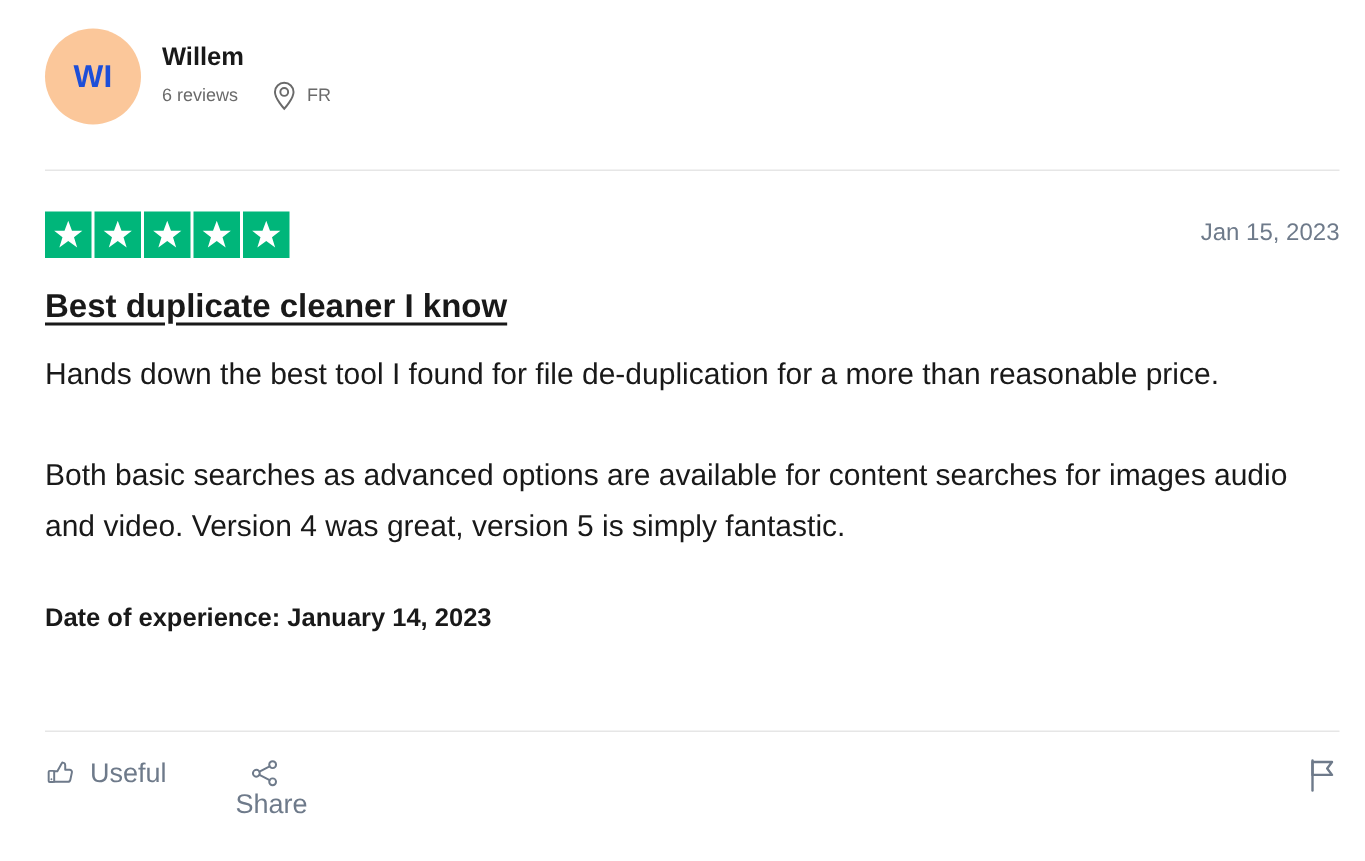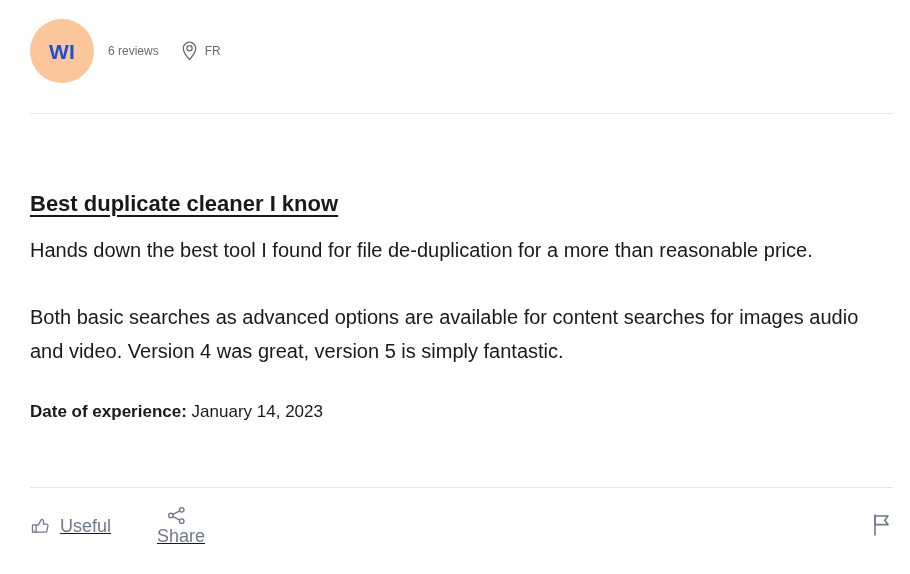--- a/index.html
+++ b/index.html
@@ -158,33 +158,32 @@
   .date-of-experience {
     font-size: 17px;
     line-height: 1.4;
     color: #191919;
     margin-top: 31px;
   }
   .doe-label {
     font-weight: 700;
   }
   .doe-value {
-    font-weight: 400;
+    font-weight: 700;
   }
 
   
   .actions {
     position: absolute;
     left: 30px;
     top: 505px;
     width: 863px;
     display: flex;
-    align-items: center;
+    align-items: flex-start;
     height: 42px;
-    text-decoration: underline;
   }
   .action-btn {
     display: flex;
     align-items: center;
     font-size: 18px;
     color: #6e7a8a;
     cursor: pointer;
     background: none;
     border: none;
     padding: 0;
@@ -211,37 +210,68 @@
 </head>
 <body>
 
 <div class="review-card">
 
   <div class="consumer">
     <div class="avatar">
       <span class="avatar-initials">WI</span>
     </div>
     <div class="consumer-info">
+      <div class="consumer-name">Willem</div>
       <div class="consumer-meta">
         <span class="consumer-reviews">6 reviews</span>
         <span class="consumer-location">
           <span class="pin-icon">
             <svg width="17" height="20" viewBox="0 0 17 20" fill="none" aria-hidden="true">
               <path d="M8.5 1.2c-3.4 0-6.2 2.7-6.2 6.1 0 4.5 6.2 11.2 6.2 11.2s6.2-6.7 6.2-11.2c0-3.4-2.8-6.1-6.2-6.1z" stroke="#6a6a6a" stroke-width="1.3" fill="none"></path>
               <circle cx="8.5" cy="7.3" r="2.6" stroke="#6a6a6a" stroke-width="1.3" fill="none"></circle>
             </svg>
           </span>
           <span class="country-code">FR</span>
         </span>
       </div>
     </div>
   </div>
 
   <div class="divider divider-top"></div>
 
+  <div class="rating-row">
+    <div class="stars">
+      <span class="star-box">
+        <svg width="23" height="23" viewBox="0 0 24 24" aria-hidden="true">
+            <path fill="#ffffff" d="M12 2.2l2.6 7.1h7.2l-5.8 4.4 2.2 7.1L12 16.3l-6.2 4.5 2.2-7.1L2.2 9.3h7.2z"></path>
+          </svg>
+      </span>
+      <span class="star-box">
+        <svg width="23" height="23" viewBox="0 0 24 24" aria-hidden="true">
+            <path fill="#ffffff" d="M12 2.2l2.6 7.1h7.2l-5.8 4.4 2.2 7.1L12 16.3l-6.2 4.5 2.2-7.1L2.2 9.3h7.2z"></path>
+          </svg>
+      </span>
+      <span class="star-box">
+        <svg width="23" height="23" viewBox="0 0 24 24" aria-hidden="true">
+            <path fill="#ffffff" d="M12 2.2l2.6 7.1h7.2l-5.8 4.4 2.2 7.1L12 16.3l-6.2 4.5 2.2-7.1L2.2 9.3h7.2z"></path>
+          </svg>
+      </span>
+      <span class="star-box">
+        <svg width="23" height="23" viewBox="0 0 24 24" aria-hidden="true">
+            <path fill="#ffffff" d="M12 2.2l2.6 7.1h7.2l-5.8 4.4 2.2 7.1L12 16.3l-6.2 4.5 2.2-7.1L2.2 9.3h7.2z"></path>
+          </svg>
+      </span>
+      <span class="star-box">
+        <svg width="23" height="23" viewBox="0 0 24 24" aria-hidden="true">
+            <path fill="#ffffff" d="M12 2.2l2.6 7.1h7.2l-5.8 4.4 2.2 7.1L12 16.3l-6.2 4.5 2.2-7.1L2.2 9.3h7.2z"></path>
+          </svg>
+      </span>
+    </div>
+    <div class="review-date">Jan 15, 2023</div>
+  </div>
 
   <div class="review-body">
     <h2 class="review-title">Best duplicate cleaner I know</h2>
     <p class="review-text">Hands down the best tool I found for file de-duplication for a more than reasonable price.</p>
     <p class="review-text">Both basic searches as advanced options are available for content searches for images audio and video. Version 4 was great, version 5 is simply fantastic.</p>
     <div class="date-of-experience">
       <span class="doe-label">Date of experience:</span>
       <span class="doe-value">January 14, 2023</span>
     </div>
   </div>

